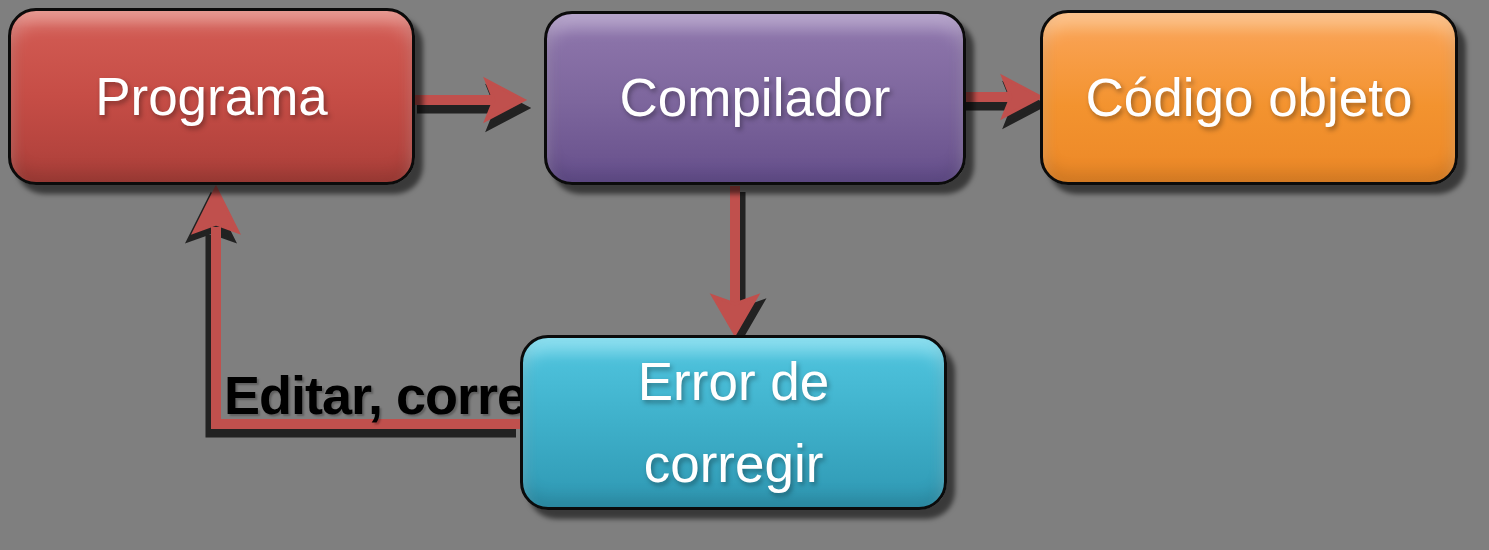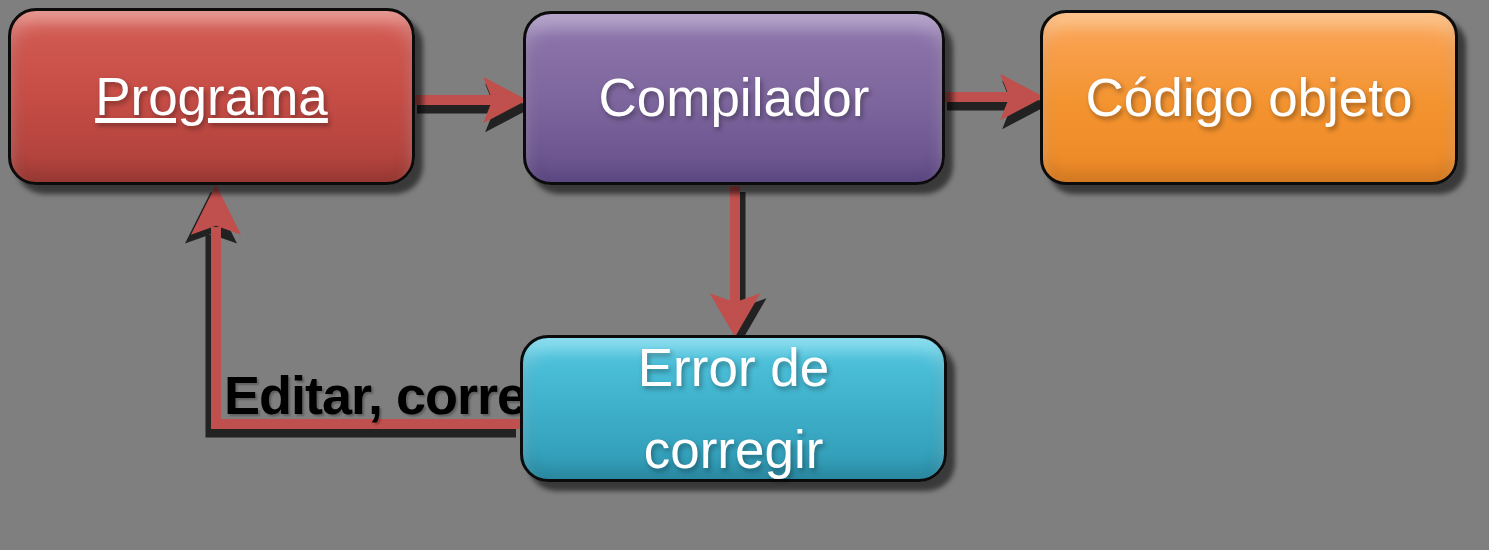--- a/index.html
+++ b/index.html
@@ -43,34 +43,32 @@
     line-height:66px;
     text-align:center;
     box-shadow:8px 9px 5px rgba(0,0,0,0.55),
                inset 0 14px 16px rgba(255,255,255,0.25),
                inset 0 -10px 16px rgba(0,0,0,0.12);
     text-shadow:2px 3px 5px rgba(0,0,0,0.35);
   }
   .node-red{
     left:8px;top:8px;width:407px;height:177px;
     background:linear-gradient(180deg,#e07a70 0%,#d15a52 10%,#c64d46 50%,#b5443e 82%,#a93f39 100%);
-    text-decoration:underline;
   }
   .node-purple{
-    left:523px;top:11px;width:422px;height:174px;
+    left:544px;top:11px;width:422px;height:174px;
     background:linear-gradient(180deg,#a violet 0%);
     background:linear-gradient(180deg,#a18abc 0%,#8b73a9 14%,#7d669d 52%,#6e5791 84%,#665090 100%);
   }
   .node-orange{
     left:1040px;top:10px;width:418px;height:175px;
     background:linear-gradient(180deg,#fbb169 0%,#f9a150 14%,#f3932f 55%,#ec8827 100%);
-    border-radius:26px;
   }
   .node-cyan{
-    left:520px;top:335px;width:427px;height:147px;
+    left:520px;top:335px;width:427px;height:175px;
     background:linear-gradient(180deg,#67d5eb 0%,#4cc0da 14%,#3eafc9 52%,#2f98b3 100%);
     gap:16px;
   }
   .node .line{display:block;}
 </style>
 </head>
 <body>
 
 <div class="canvas">
 

